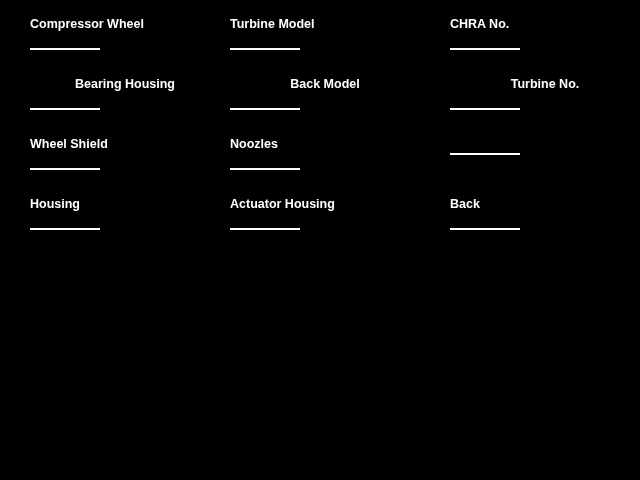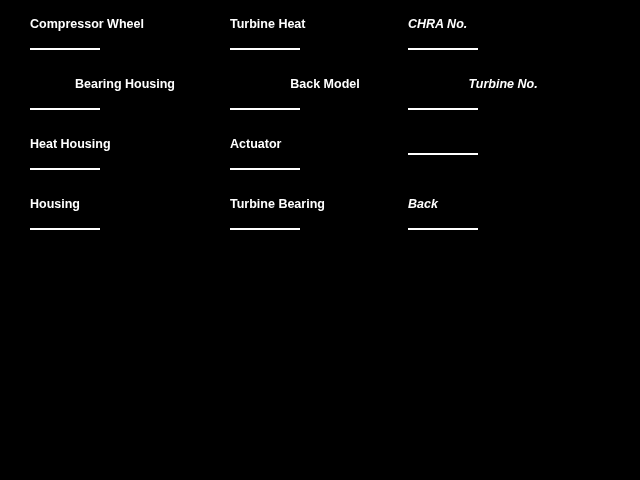--- a/index.html
+++ b/index.html
@@ -30,63 +30,63 @@
   }
   .line {
     margin-top: 16px;
     width: 70px;
     height: 2px;
     background: #ffffff;
   }
   
   .c0 { left: 30px; }
   .c1 { left: 230px; }
-  .c2 { left: 408px; font-style: italic; }
+  .c2 { left: 450px; }
   
   .r0 { top: 17px; }
   .r1 { top: 77px; text-align: center; }
   .r2 { top: 137px; }
   .r3 { top: 197px; }
 </style>
 </head>
 <body>
 
 <div class="form">
 
   <div class="cell c0 r0">
     <div class="label">Compressor Wheel</div>
     <div class="line"></div>
   </div>
   <div class="cell c0 r1">
     <div class="label">Bearing Housing</div>
     <div class="line"></div>
   </div>
   <div class="cell c0 r2">
-    <div class="label">Heat Housing</div>
+    <div class="label">Wheel Shield</div>
     <div class="line"></div>
   </div>
   <div class="cell c0 r3">
     <div class="label">Housing</div>
     <div class="line"></div>
   </div>
 
   <div class="cell c1 r0">
-    <div class="label">Turbine Heat</div>
+    <div class="label">Turbine Model</div>
     <div class="line"></div>
   </div>
   <div class="cell c1 r1">
     <div class="label">Back Model</div>
     <div class="line"></div>
   </div>
   <div class="cell c1 r2">
-    <div class="label">Actuator</div>
+    <div class="label">Noozles</div>
     <div class="line"></div>
   </div>
   <div class="cell c1 r3">
-    <div class="label">Turbine Bearing</div>
+    <div class="label">Actuator Housing</div>
     <div class="line"></div>
   </div>
 
   <div class="cell c2 r0">
     <div class="label">CHRA No.</div>
     <div class="line"></div>
   </div>
   <div class="cell c2 r1">
     <div class="label">Turbine No.</div>
     <div class="line"></div>

